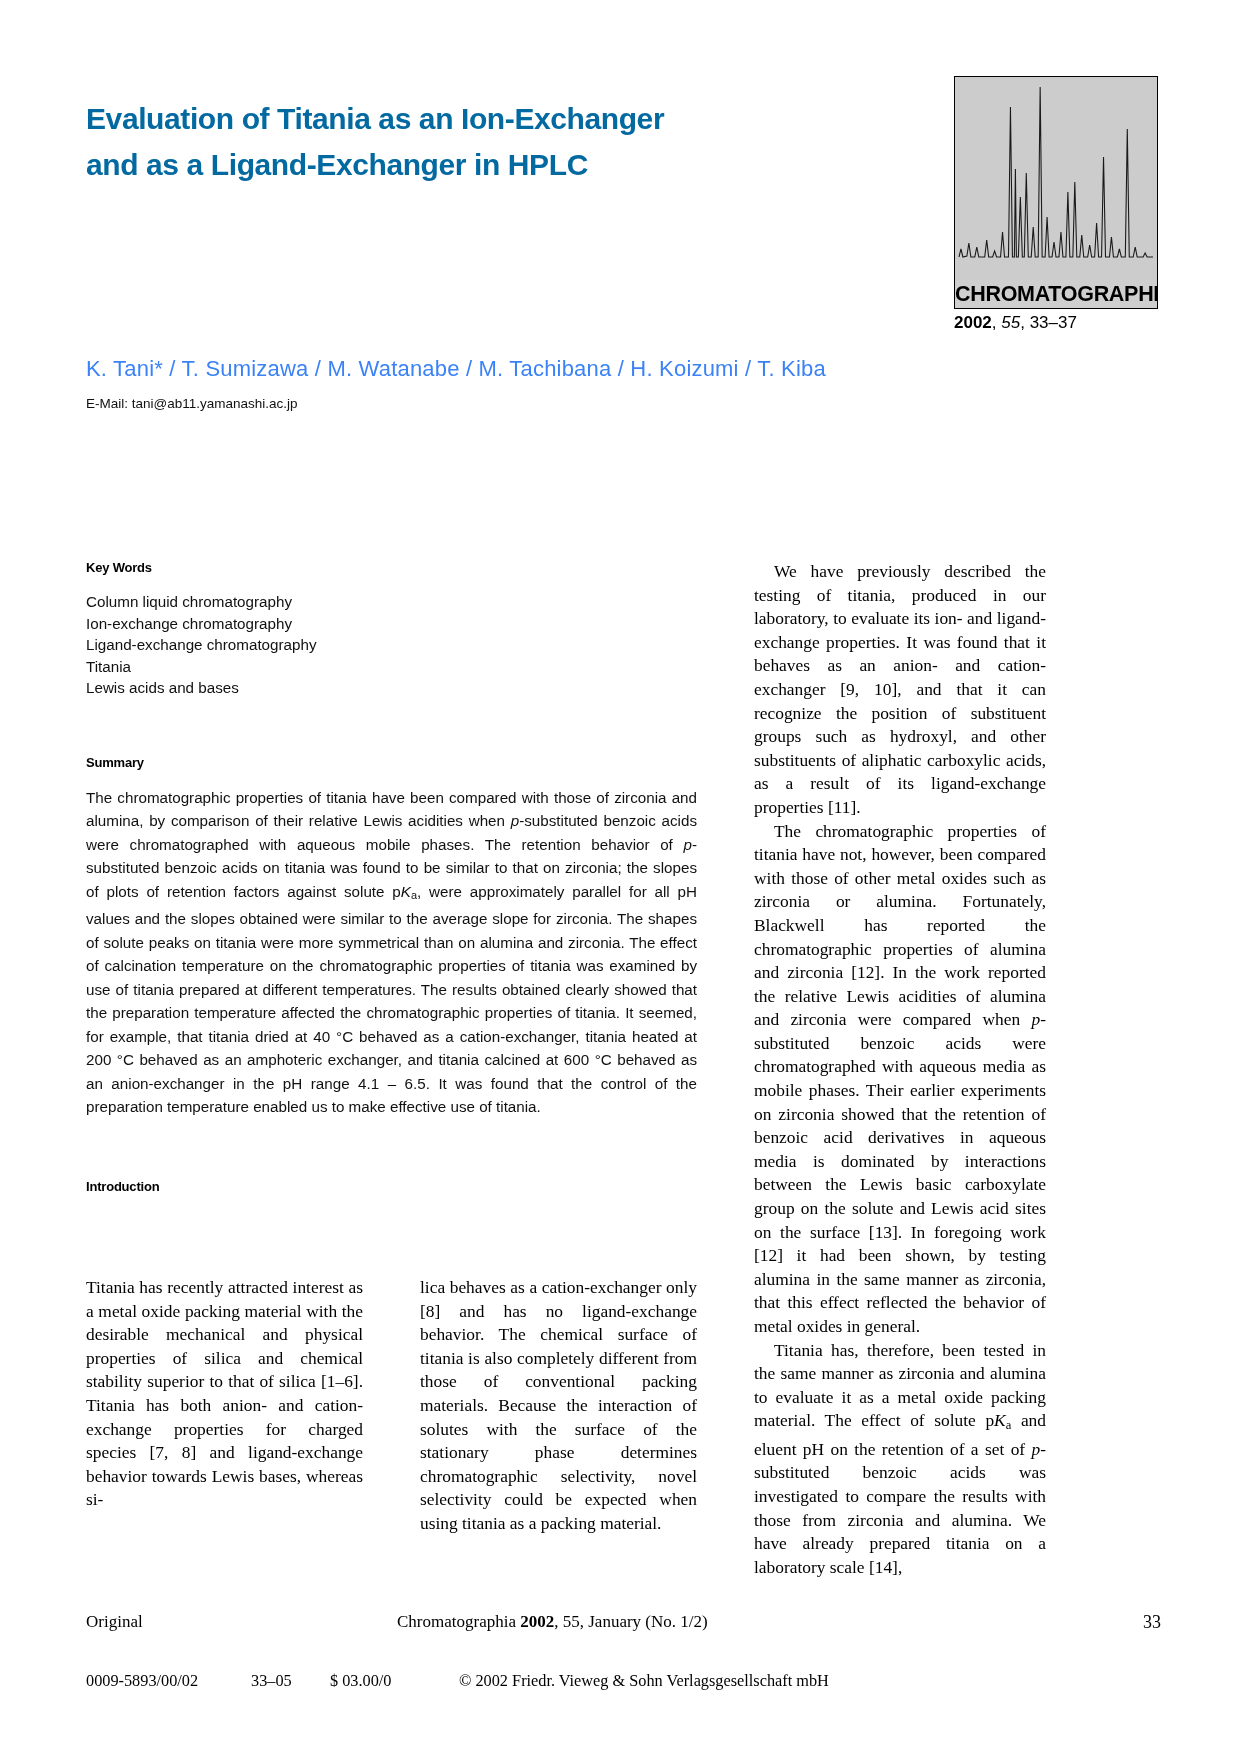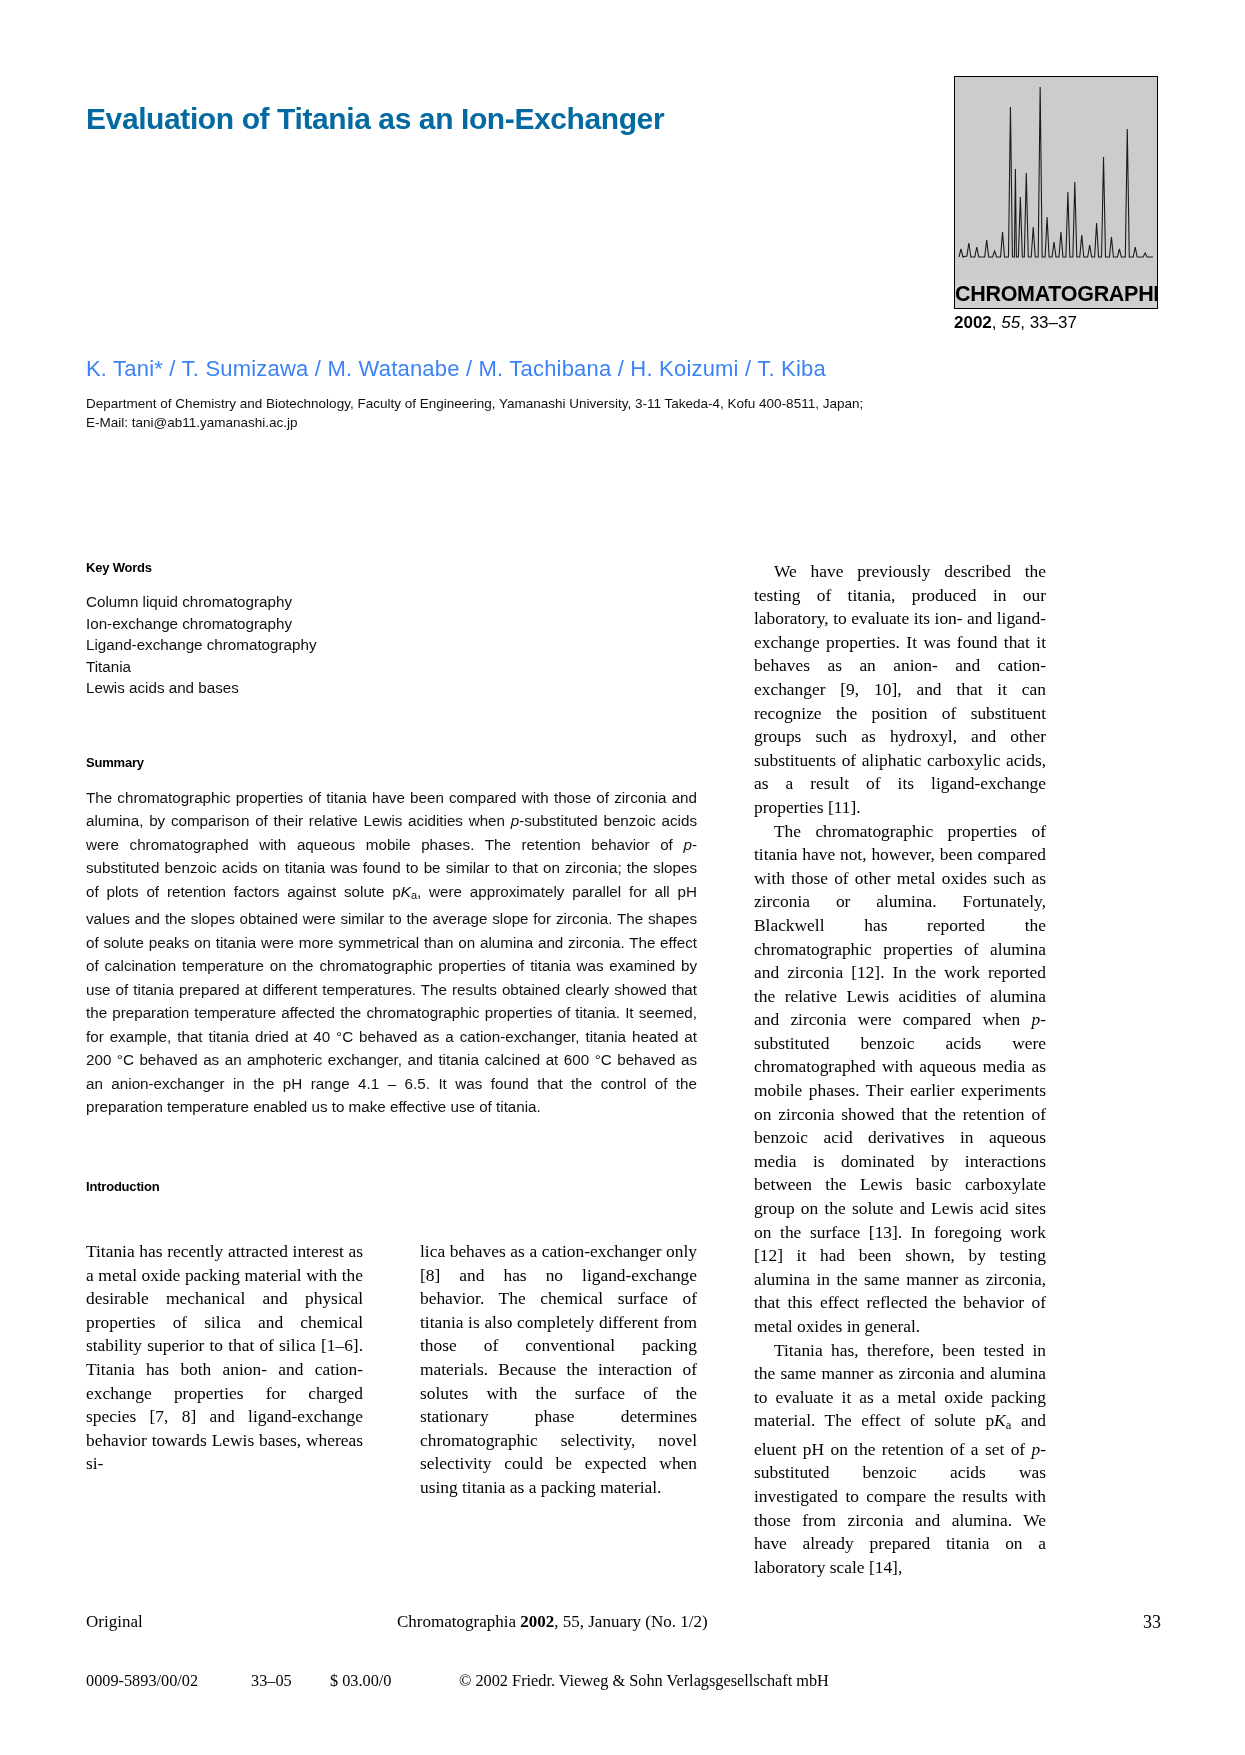--- a/index.html
+++ b/index.html
@@ -148,20 +148,21 @@
   .serif-body {
     font-family: "Liberation Serif", serif;
     font-size: 17.4px;
     line-height: 23.6px;
     text-align: justify;
     margin: 0;
   }
   .serif-col-split {
     display: flex;
     gap: 57px;
+    margin-top: 36px;
   }
   .serif-col-split > div { width: 277px; }
   .para-indent { text-indent: 20px; }
 
   
   .footer {
     position: absolute;
     left: 86px;
     top: 1612px;
     width: 1075px;
@@ -190,20 +191,21 @@
   sub { font-size: 0.72em; vertical-align: -0.22em; }
   i, em { font-style: italic; }
 </style>
 </head>
 <body>
 
 <div class="page">
 
   <div class="title-block">
     <div class="doc-title">Evaluation of Titania as an Ion-Exchanger</div>
+    <div class="doc-title">and as a Ligand-Exchanger in HPLC</div>
   </div>
 
   <div class="logo-box">
     <svg class="logo-chrom" viewBox="0 0 204 182" preserveAspectRatio="none">
       <rect x="0" y="0" width="204" height="182" fill="#cccccc"></rect>
       <g stroke="#1a1a1a" stroke-width="1.1" fill="none">
         <path d="M4 180 L6 172 L8 180 L12 179 L14 166 L16 180 L20 180 L22 170 L24 180
                  L30 180 L32 163 L34 180 L38 180 L40 174 L42 180
                  L46 180 L48 155 L50 180
                  L54 180 L56 30 L58 180
@@ -230,21 +232,20 @@
     </svg>
     <div class="logo-word">CHROMATOGRAPHIA</div>
   </div>
 
   <div class="citation">
     <span class="yr">2002</span><span>, </span><span class="vol">55</span><span>, 33–37</span>
   </div>
 
   <div class="authors">K. Tani* / T. Sumizawa / M. Watanabe / M. Tachibana / H. Koizumi / T. Kiba</div>
   <div class="affil">
-    <div>Department of Chemistry and Biotechnology, Faculty of Engineering, Yamanashi University, 3-11 Takeda-4, Kofu 400-8511, Japan;</div>
     <div>E-Mail: tani@ab11.yamanashi.ac.jp</div>
   </div>
 
   <div class="col-left">
 
     <div class="sans-head">Key Words</div>
     <div class="kw-list">
       <div>Column liquid chromatography</div>
       <div>Ion-exchange chromatography</div>
       <div>Ligand-exchange chromatography</div>

